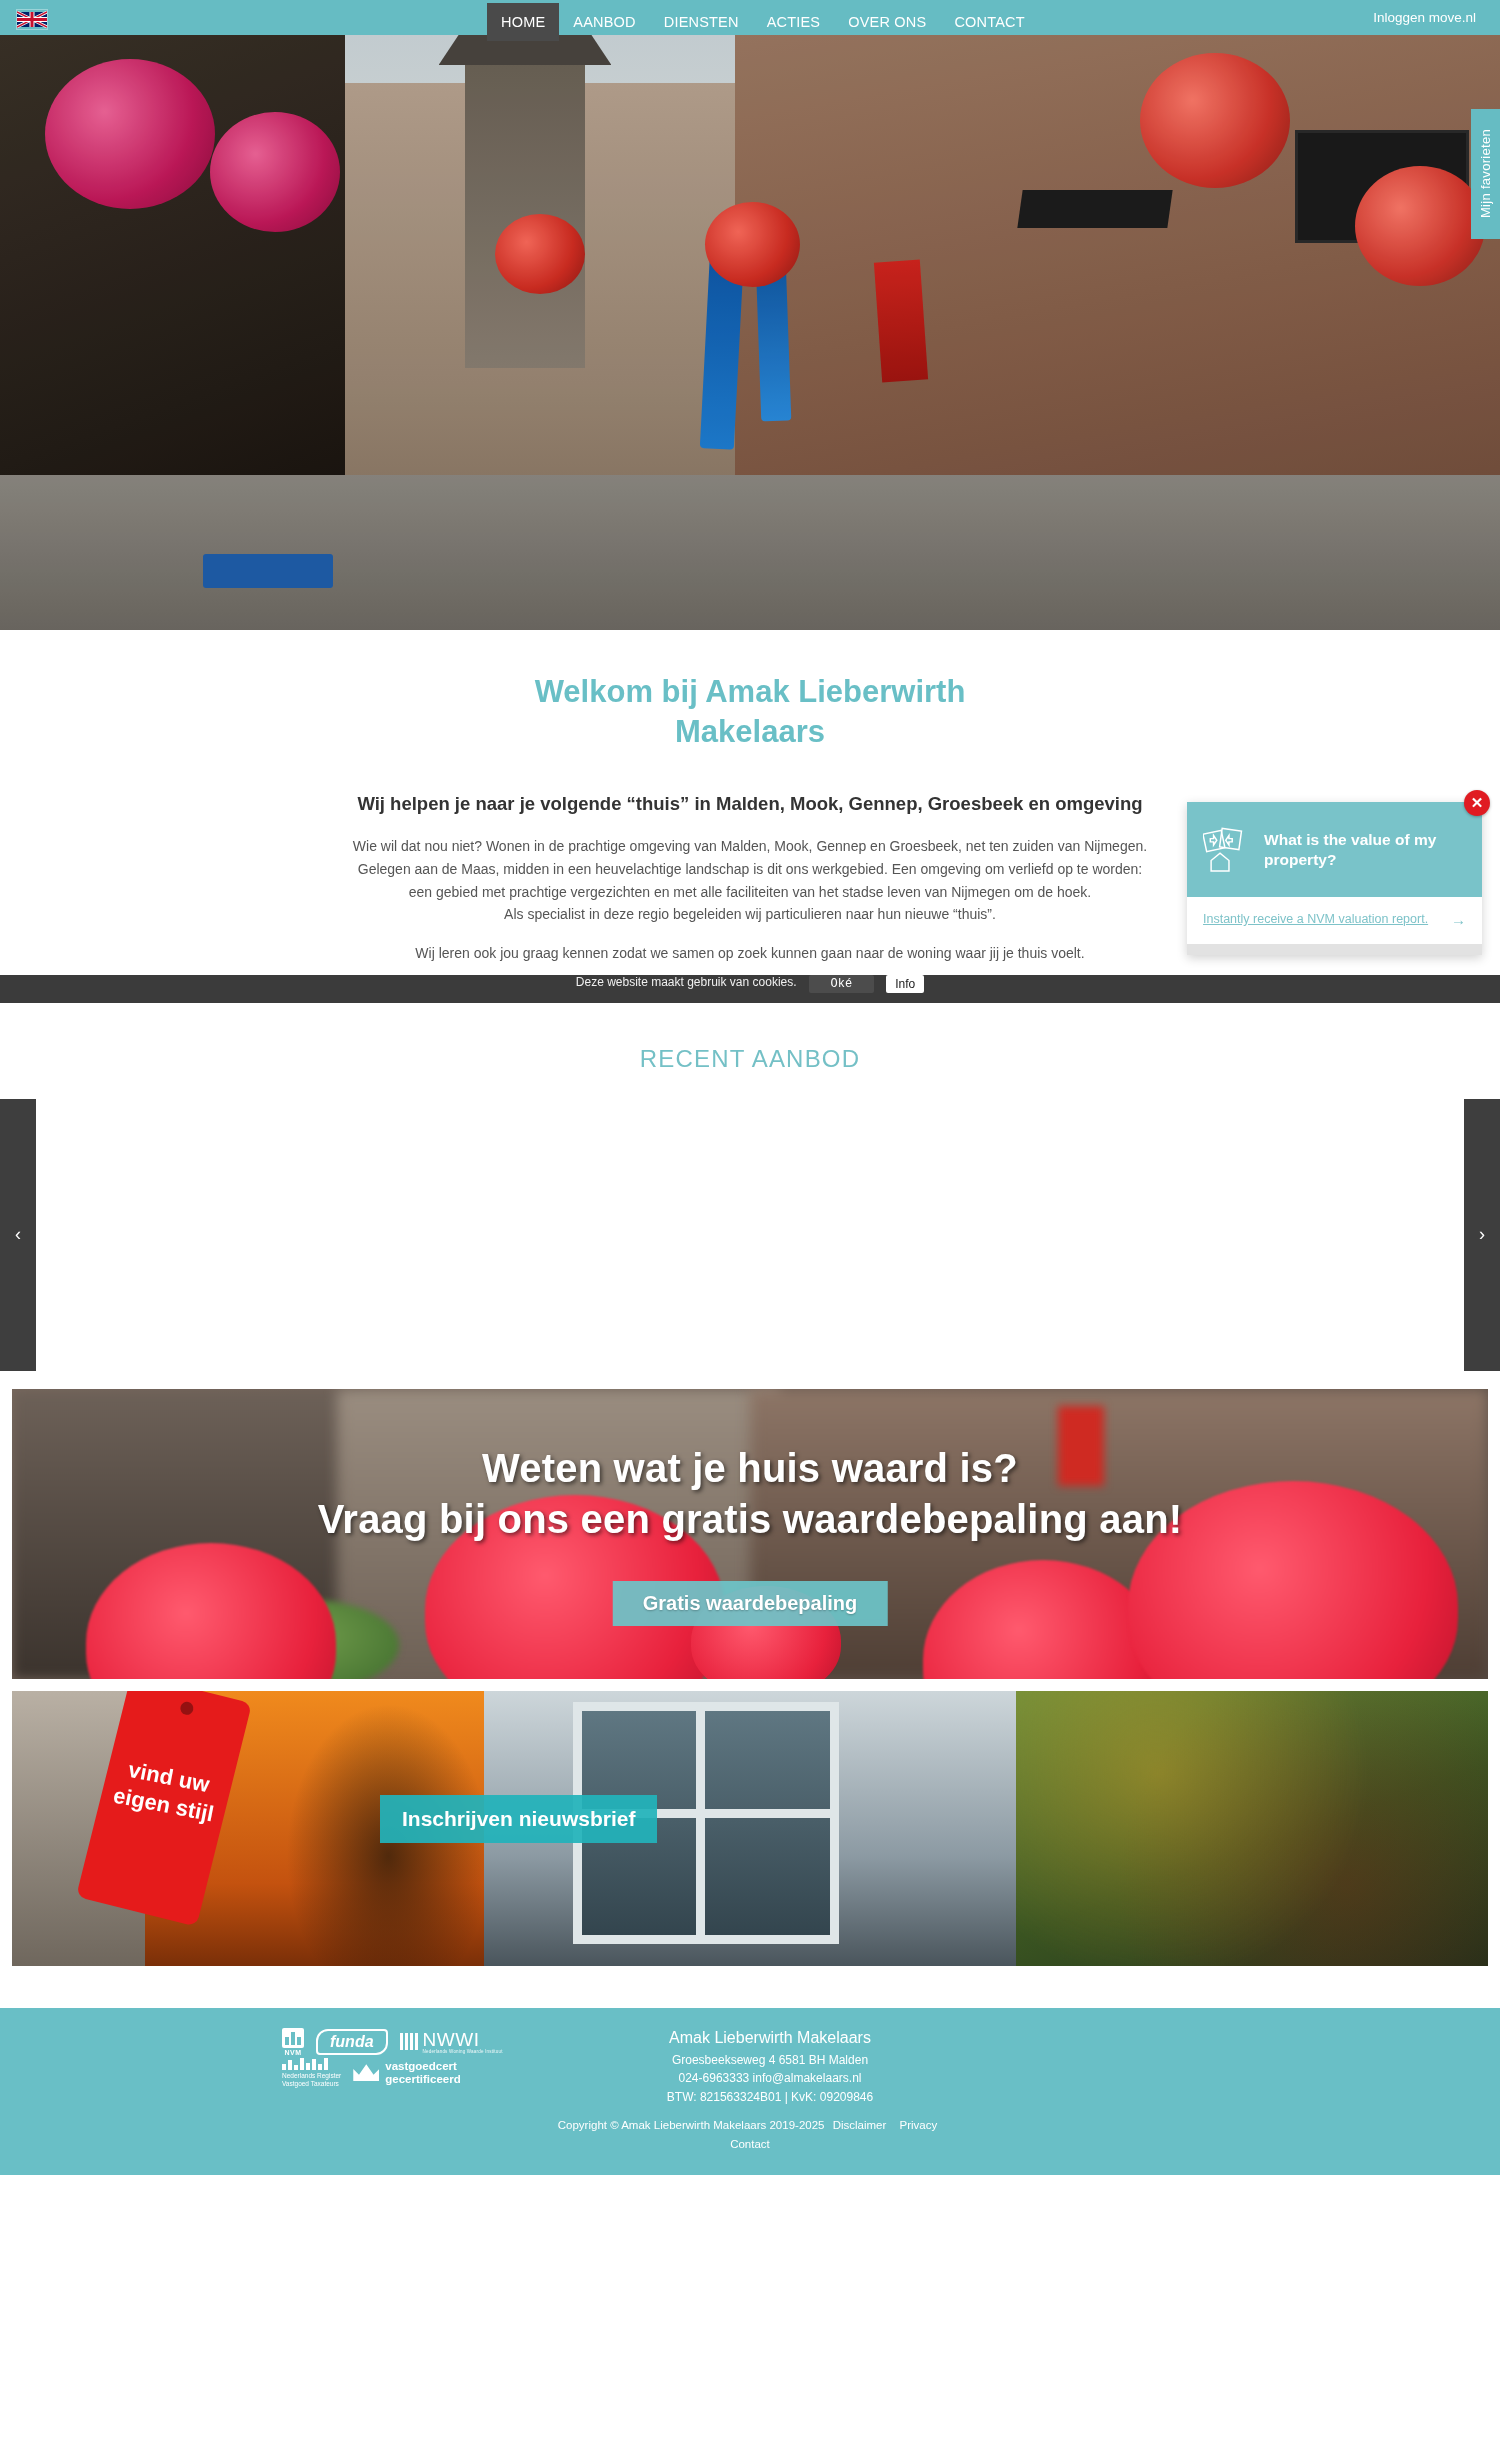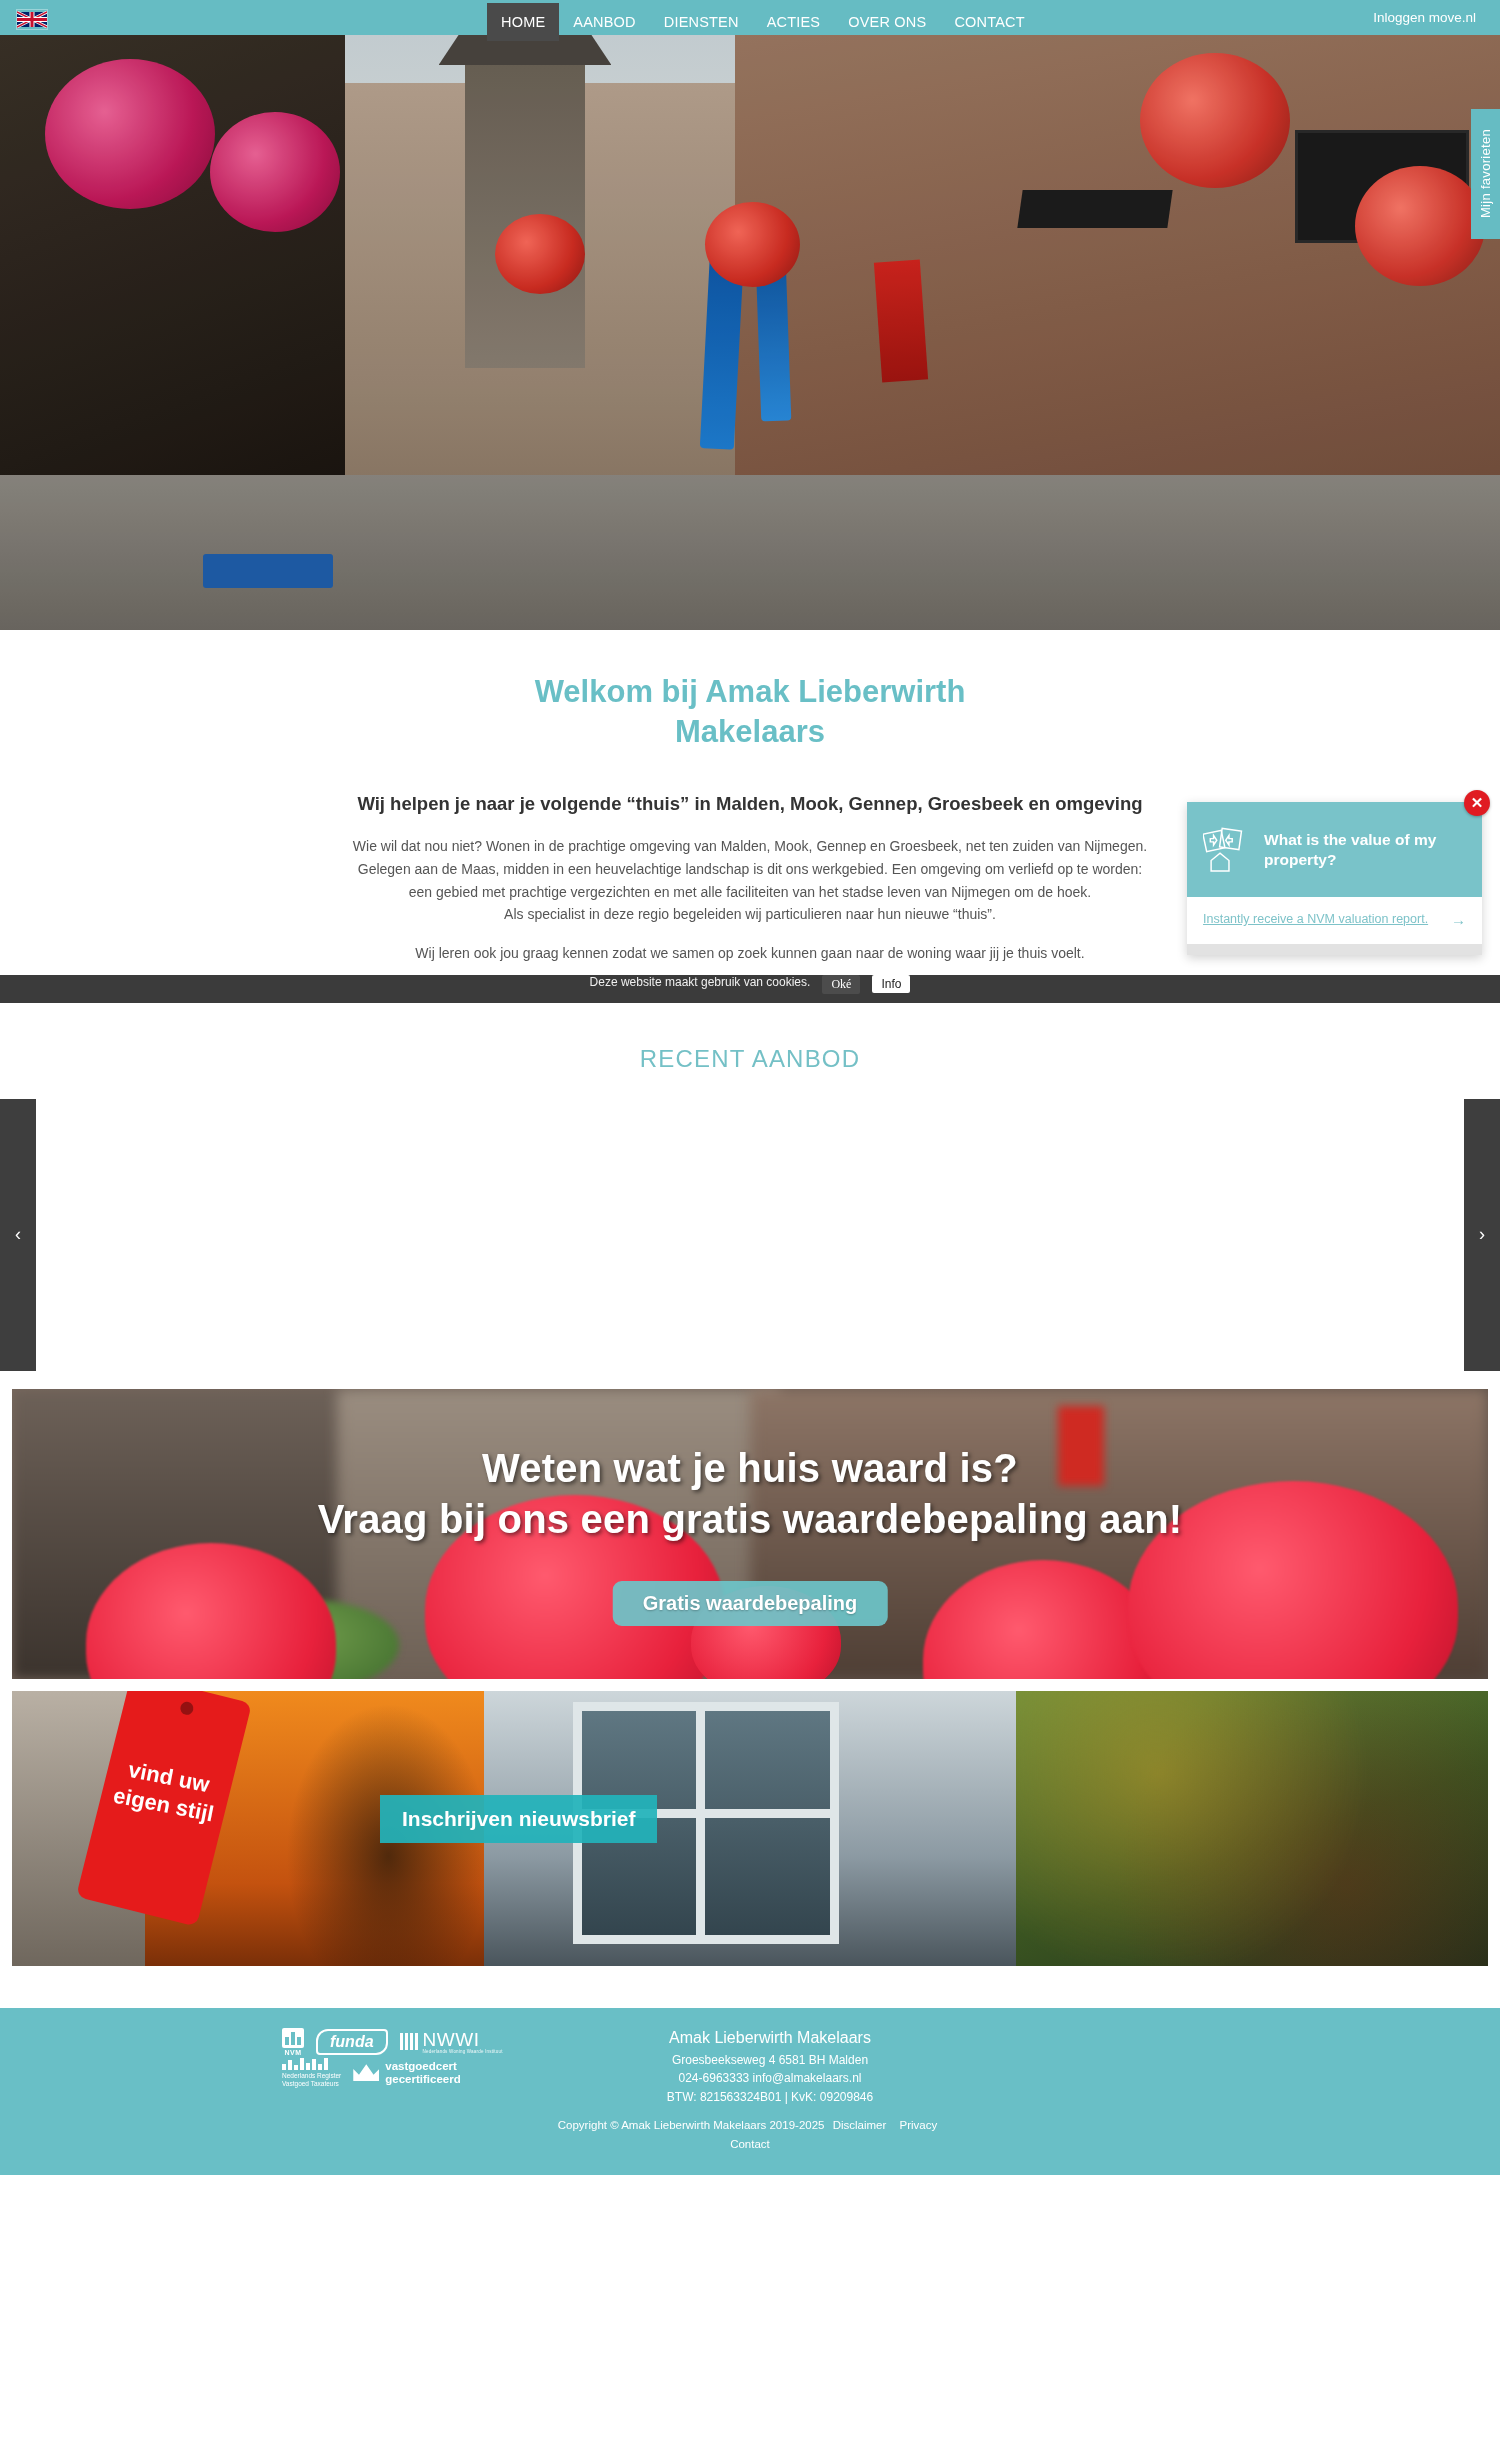--- a/index.html
+++ b/index.html
@@ -229,22 +229,22 @@
     height: 28px;
     display:flex; align-items:flex-start; justify-content:center;
     gap: 12px;
     color:#f0f0f0;
     font-size: 12px;
     position: relative;
     z-index: 45;
   }
   .cookie-ok {
     background:#4c4c4c; color:#fff; border:none;
-    padding: 2px 9px; font-size:12px; cursor:pointer; border-radius:2px;
-    font-family: Liberation Serif, serif;
+    padding: 2px 22px; font-size:12px; cursor:pointer; border-radius:2px;
+    font-family: Liberation Mono, monospace;
   }
   .cookie-info {
     background:#ffffff; color:#222; border:none;
     padding: 2px 9px; font-size:12px; cursor:pointer; border-radius:2px;
     font-family: inherit;
   }
 
   
   .recent {
     background:#fff;
@@ -310,21 +310,20 @@
     letter-spacing: .2px;
   }
   .vb-btn {
     position:absolute; left:50%; transform: translateX(-50%);
     top: 192px;
     background: rgba(108,196,201,0.92);
     color:#fff; font-size: 20px; font-weight:700;
     padding: 11px 30px;
     cursor:pointer;
     text-shadow: 0 1px 2px rgba(0,0,0,.25);
-    border-radius: 9px;
   }
 
   
   .nbanner {
     position: relative;
     margin: 12px 12px 0;
     height: 275px;
     overflow:hidden;
     background: linear-gradient(110deg,#8a6a4a,#c05a1e 45%,#2c3b46);
   }

